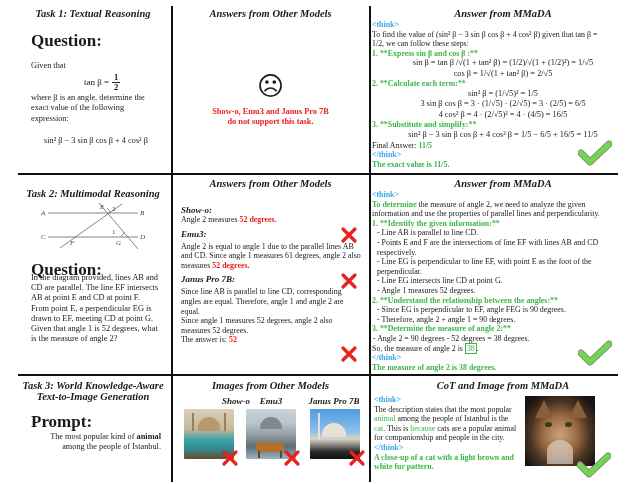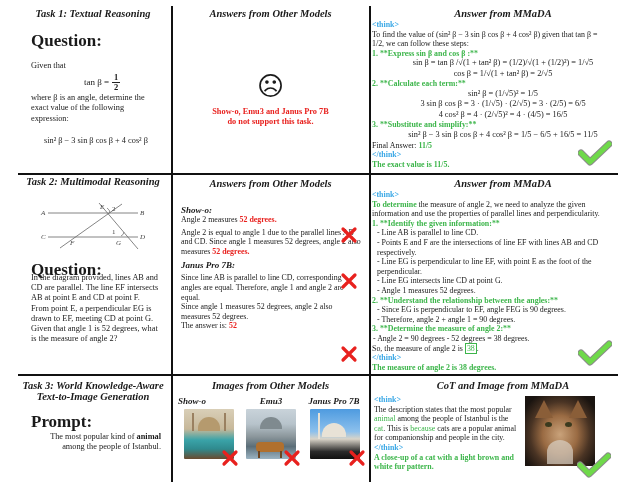--- a/index.html
+++ b/index.html
@@ -78,21 +78,21 @@
     </div>
     <div class="t8 blue">&lt;/think&gt;</div>
     <div class="t8 greenb">The exact value is 11/5.</div>
     <svg class="check" viewBox="0 0 34 26" style="left:206px; top:134px;">
       <polyline points="3,13 12,22 31,4" fill="none" stroke="#8a8a8a" stroke-width="7" stroke-linecap="round" stroke-linejoin="round"></polyline>
       <polyline points="3,13 12,22 31,4" fill="none" stroke="#6fd94a" stroke-width="5" stroke-linecap="round" stroke-linejoin="round"></polyline>
     </svg>
   </div>
 
   <div class="cell" style="left:18px; top:176px; width:150px; height:197px;">
-    <div class="hdr" style="margin-top:0;">Task 2: Multimodal Reasoning</div>
+    <div class="hdr" style="margin-top:12px;">Task 2: Multimodal Reasoning</div>
     <svg width="110" height="52" viewBox="0 0 110 52" style="position:absolute; left:22px; top:24px;">
       <line x1="8" y1="13" x2="98" y2="13" stroke="#666" stroke-width="0.8"></line>
       <line x1="8" y1="37" x2="98" y2="37" stroke="#666" stroke-width="0.8"></line>
       <line x1="20" y1="48" x2="82" y2="4" stroke="#666" stroke-width="0.8"></line>
       <line x1="59" y1="3" x2="98" y2="49" stroke="#666" stroke-width="0.8"></line>
       <path d="M70 13 A6 6 0 0 0 67 8" fill="none" stroke="#666" stroke-width="0.7"></path>
       <path d="M81 36 A5 5 0 0 0 84 32" fill="none" stroke="#666" stroke-width="0.7"></path>
       <text x="1" y="15" font-size="7" font-style="italic" fill="#444">A</text>
       <text x="100" y="15" font-size="7" font-style="italic" fill="#444">B</text>
       <text x="1" y="39" font-size="7" font-style="italic" fill="#444">C</text>
@@ -107,22 +107,23 @@
     <div class="t9" style="position:absolute; left:13px; top:97px; width:128px;">In the diagram provided, lines AB and CD are parallel. The line EF intersects AB at point E and CD at point F. From point E, a perpendicular EG is drawn to EF, meeting CD at point G. Given that angle 1 is 52 degrees, what is the measure of angle 2?</div>
   </div>
 
   <div class="cell" style="left:173px; top:176px; width:195px; height:197px;">
     <div class="hdr" style="margin-top:2px;">Answers from Other Models</div>
     <div style="position:absolute; left:8px; top:29px; width:180px;">
       <div class="model-name">Show-o:</div>
       <div class="t8">
         <span>Angle 2 measures </span><span class="red">52 degrees.</span>
       </div>
+      <div class="model-name" style="margin-top:4px;">Emu3:</div>
       <div class="t8" style="margin-top:3px;">
-        <span>Angle 2 is equal to angle 1 due to the parallel lines AB and CD. Since angle 1 measures 52 degrees, angle 2 also measures </span><span class="red">52 degrees.</span>
+        <span>Angle 2 is equal to angle 1 due to the parallel lines AB and CD. Since angle 1 measures 61 degrees, angle 2 also measures </span><span class="red">52 degrees.</span>
       </div>
       <div class="model-name" style="margin-top:4px;">Janus Pro 7B:</div>
       <div class="t8" style="margin-top:3px;">Since line AB is parallel to line CD, corresponding angles are equal. Therefore, angle 1 and angle 2 are equal.</div>
       <div class="t8">Since angle 1 measures 52 degrees, angle 2 also measures 52 degrees.</div>
       <div class="t8">
         <span>The answer is: </span><span class="red">52</span>
       </div>
     </div>
     <svg class="xmark" viewBox="0 0 18 18" style="left:167px; top:50px;">
       <path d="M3 3 L15 15 M15 3 L3 15" stroke="#e8211e" stroke-width="3.2" stroke-linecap="round"></path>
@@ -169,21 +170,21 @@
     <div class="hdr" style="margin-top:3px;">Task 3: World Knowledge-Aware</div>
     <div class="hdr">Text-to-Image Generation</div>
     <div class="qh" style="margin-top:10px; margin-left:13px;">Prompt:</div>
     <div class="t9" style="margin-left:13px; width:130px;text-align:right;">
       <span>The most popular kind of </span><span class="bold">animal</span><span> among the people of Istanbul.</span>
     </div>
   </div>
 
   <div class="cell" style="left:173px; top:377px; width:195px; height:105px;">
     <div class="hdr" style="margin-top:3px;">Images from Other Models</div>
-    <div class="model-name" style="position:absolute; left:5px; top:19px; width:60px; text-align:left;">Show-o</div>
+    <div class="model-name" style="position:absolute; left:17px; top:19px; width:60px; text-align:right;">Show-o</div>
     <div class="model-name" style="position:absolute; left:68px; top:19px; width:60px; text-align:center;">Emu3</div>
     <div class="model-name" style="position:absolute; left:130px; top:19px; width:62px; text-align:center;">Janus Pro 7B</div>
 
     <div class="thumb" style="left:11px; top:32px; background:linear-gradient(180deg,#d9cfb8 0%,#c7b89a 40%,#3aa3a8 62%,#2f8a8e 80%,#6b4a2e 100%);">
       <div style="position:absolute; left:14px; top:8px; width:22px; height:14px; border-radius:11px 11px 0 0; background:#b59a6e;"></div>
       <div style="position:absolute; left:8px; top:4px; width:2px; height:18px; background:#9a8060;"></div>
       <div style="position:absolute; left:40px; top:4px; width:2px; height:18px; background:#9a8060;"></div>
     </div>
     <div class="thumb" style="left:73px; top:32px; background:linear-gradient(180deg,#c9d3da 0%,#b7c3cb 30%,#8c979c 55%,#5b6e78 75%,#9bb3c2 100%);">
       <div style="position:absolute; left:14px; top:8px; width:22px; height:12px; border-radius:11px 11px 0 0; background:#7f8a8f;"></div>

